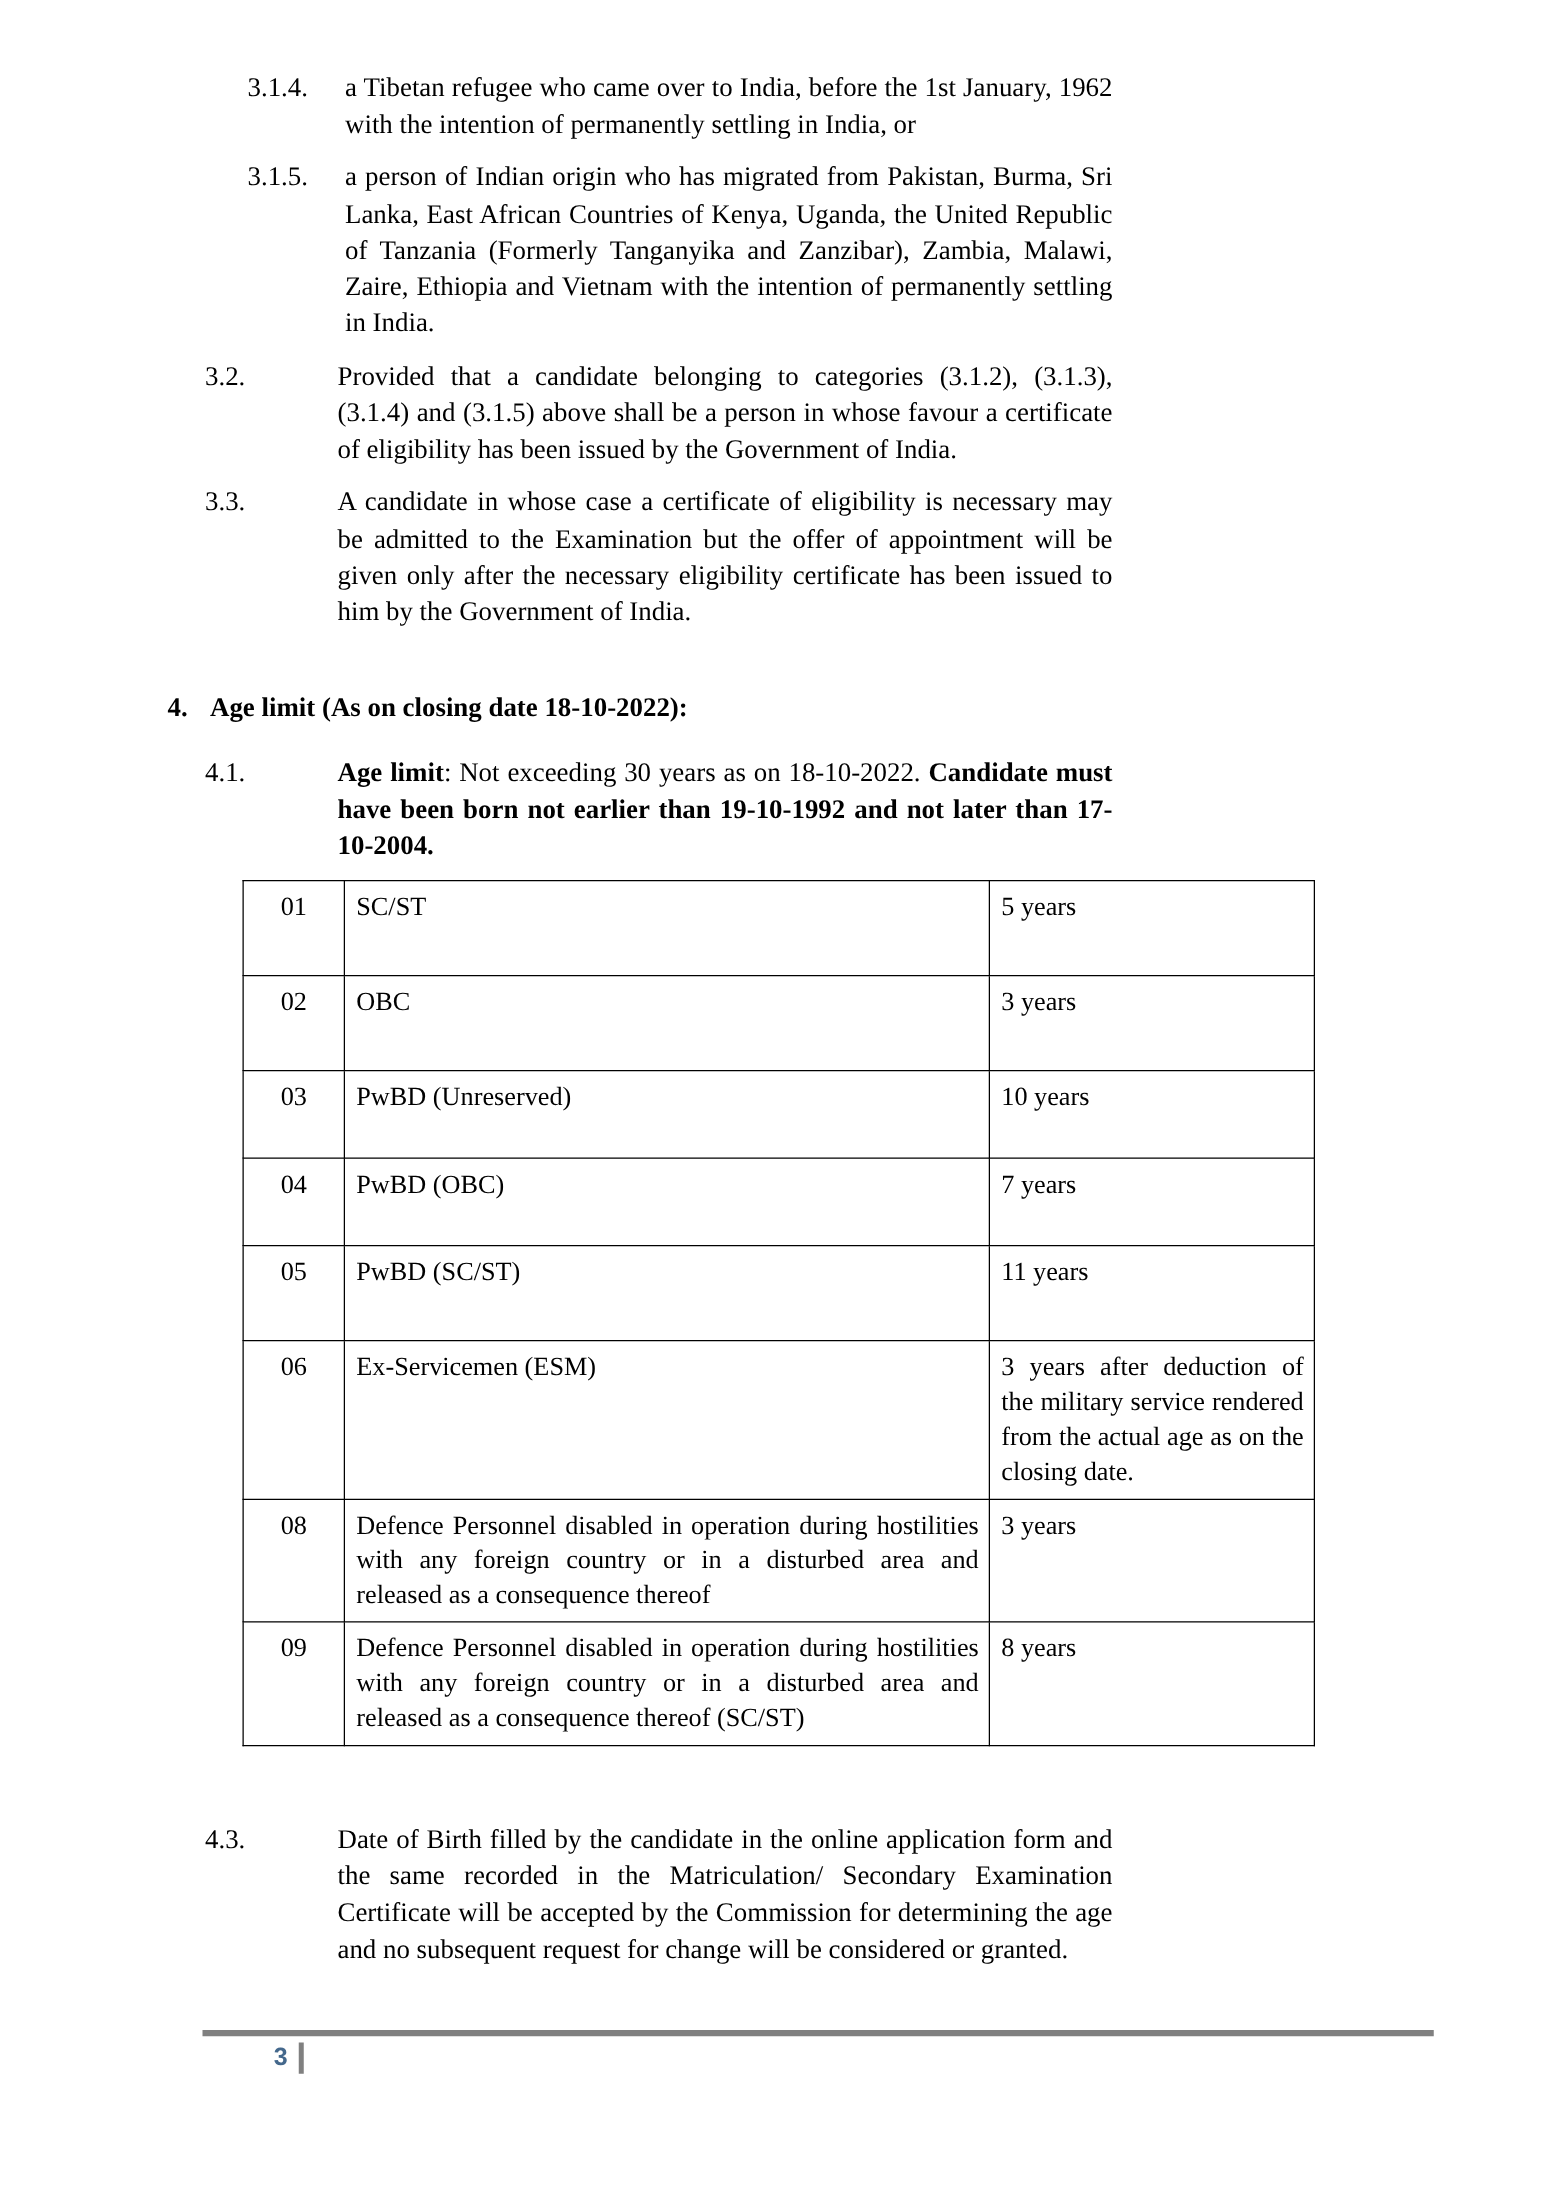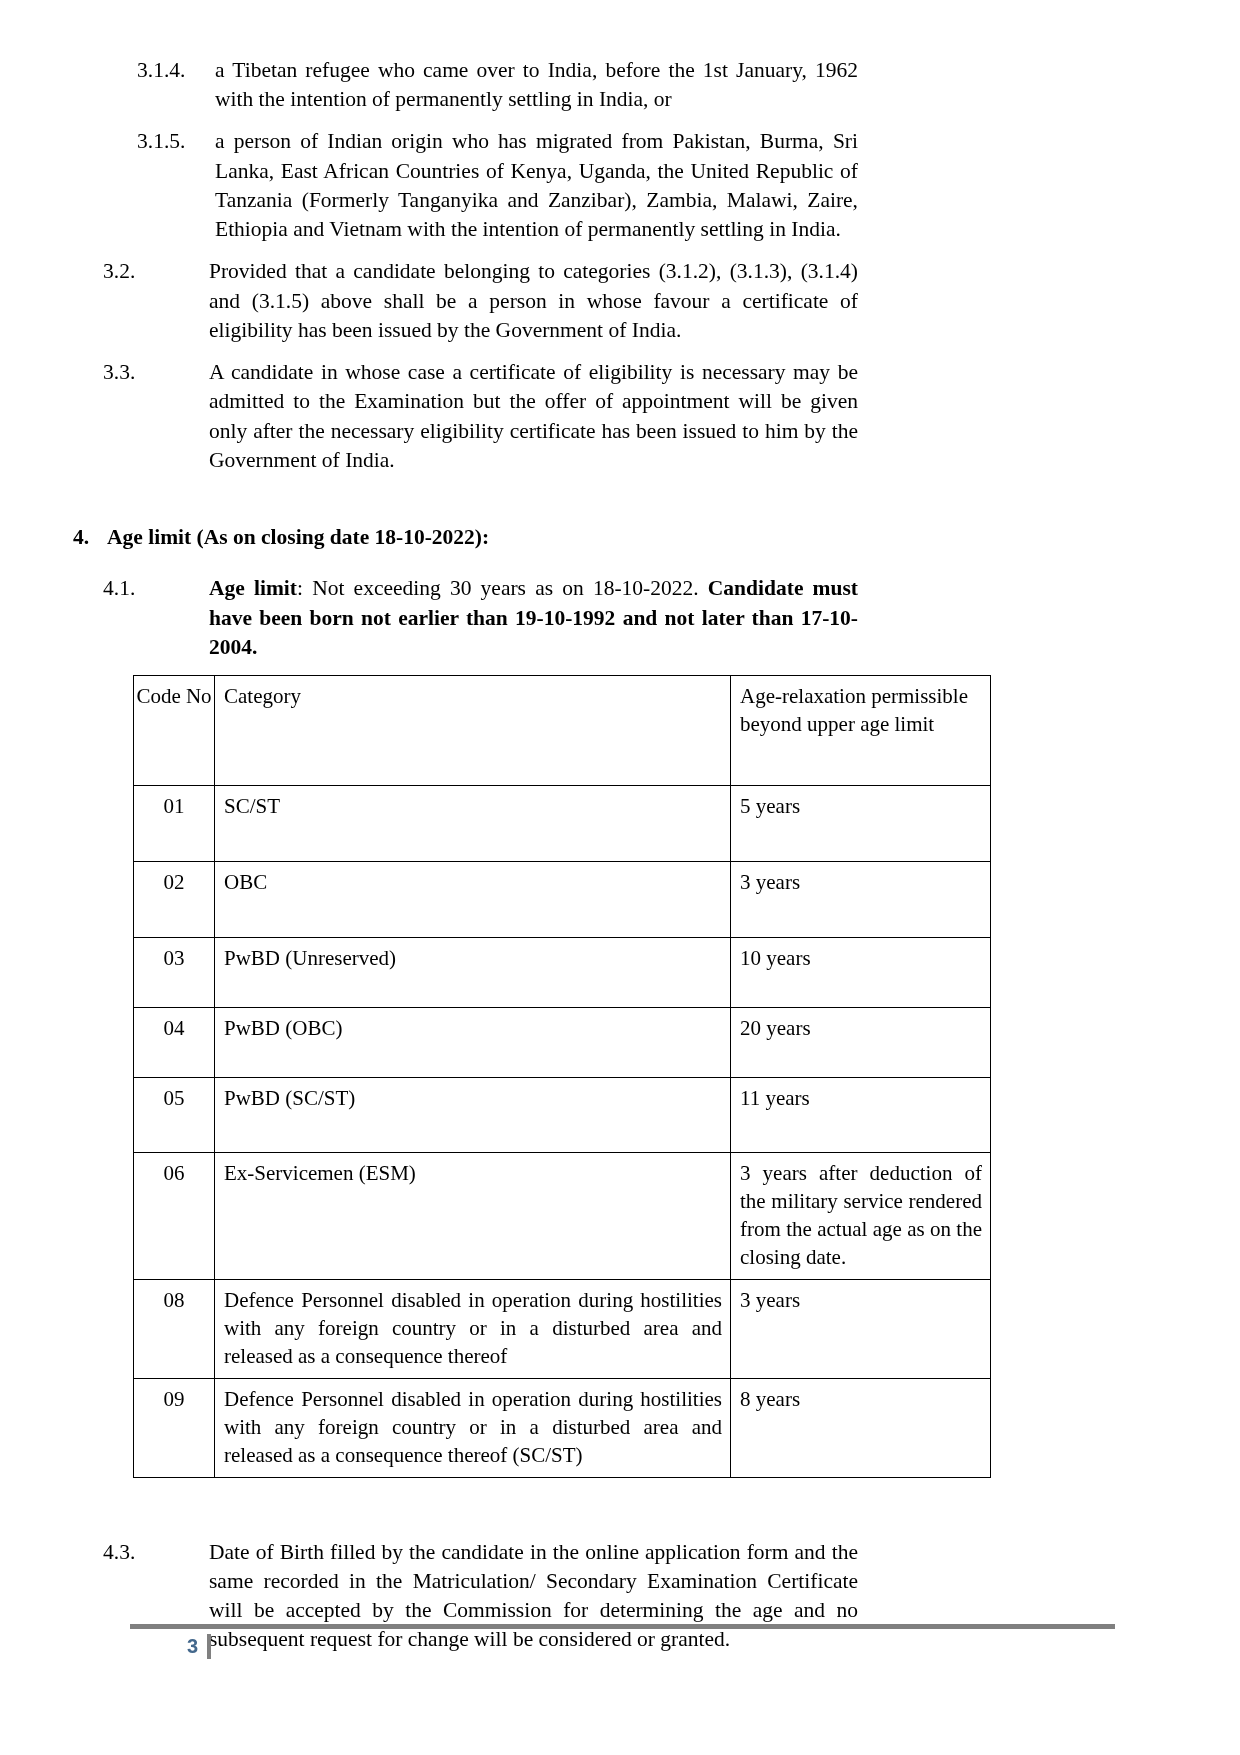--- a/index.html
+++ b/index.html
@@ -14,21 +14,22 @@
     font-family: "Liberation Serif", "DejaVu Serif", serif;
     color: #000000;
     position: relative;
     overflow: hidden;
   }
   .page {
     position: relative;
     width: 988px;
     height: 1755px;
     box-sizing: border-box;
-    padding: 56px 130px 0 67px;
+    padding: 56px 130px 0 96px;
+    margin-left: 32px;
   }
 
   
   .clause {
     display: flex;
     align-items: flex-start;
     margin: 0 0 13px 0;
   }
   .clause .num {
     flex: 0 0 auto;
@@ -151,25 +152,20 @@
 
   <div class="clause lvl2">
     <span class="num">4.1.</span>
     <span class="body"><b>Age limit</b><span>: Not exceeding 30 years as on 18-10-2022. </span><b>Candidate must have been born not earlier than 19-10-1992 and not later than 17-10-2004.</b></span>
   </div>
 
 
   <div class="tbl-wrap">
     <table class="relax">
       <tbody>
-        <tr class="head">
-          <td class="code">Code No</td>
-          <td class="cat">Category</td>
-          <td class="rel">Age-relaxation permissible beyond upper age limit</td>
-        </tr>
 
         <tr class="pad">
           <td class="code">01</td>
           <td class="cat">SC/ST</td>
           <td class="rel">5 years</td>
         </tr>
 
         <tr class="pad">
           <td class="code">02</td>
           <td class="cat">OBC</td>
@@ -178,21 +174,21 @@
 
         <tr class="pad-sm">
           <td class="code">03</td>
           <td class="cat">PwBD (Unreserved)</td>
           <td class="rel">10 years</td>
         </tr>
 
         <tr class="pad-sm">
           <td class="code">04</td>
           <td class="cat">PwBD (OBC)</td>
-          <td class="rel">20 years</td>
+          <td class="rel">7 years</td>
         </tr>
 
         <tr class="pad">
           <td class="code">05</td>
           <td class="cat">PwBD (SC/ST)</td>
           <td class="rel">11 years</td>
         </tr>
 
         <tr>
           <td class="code">06</td>

